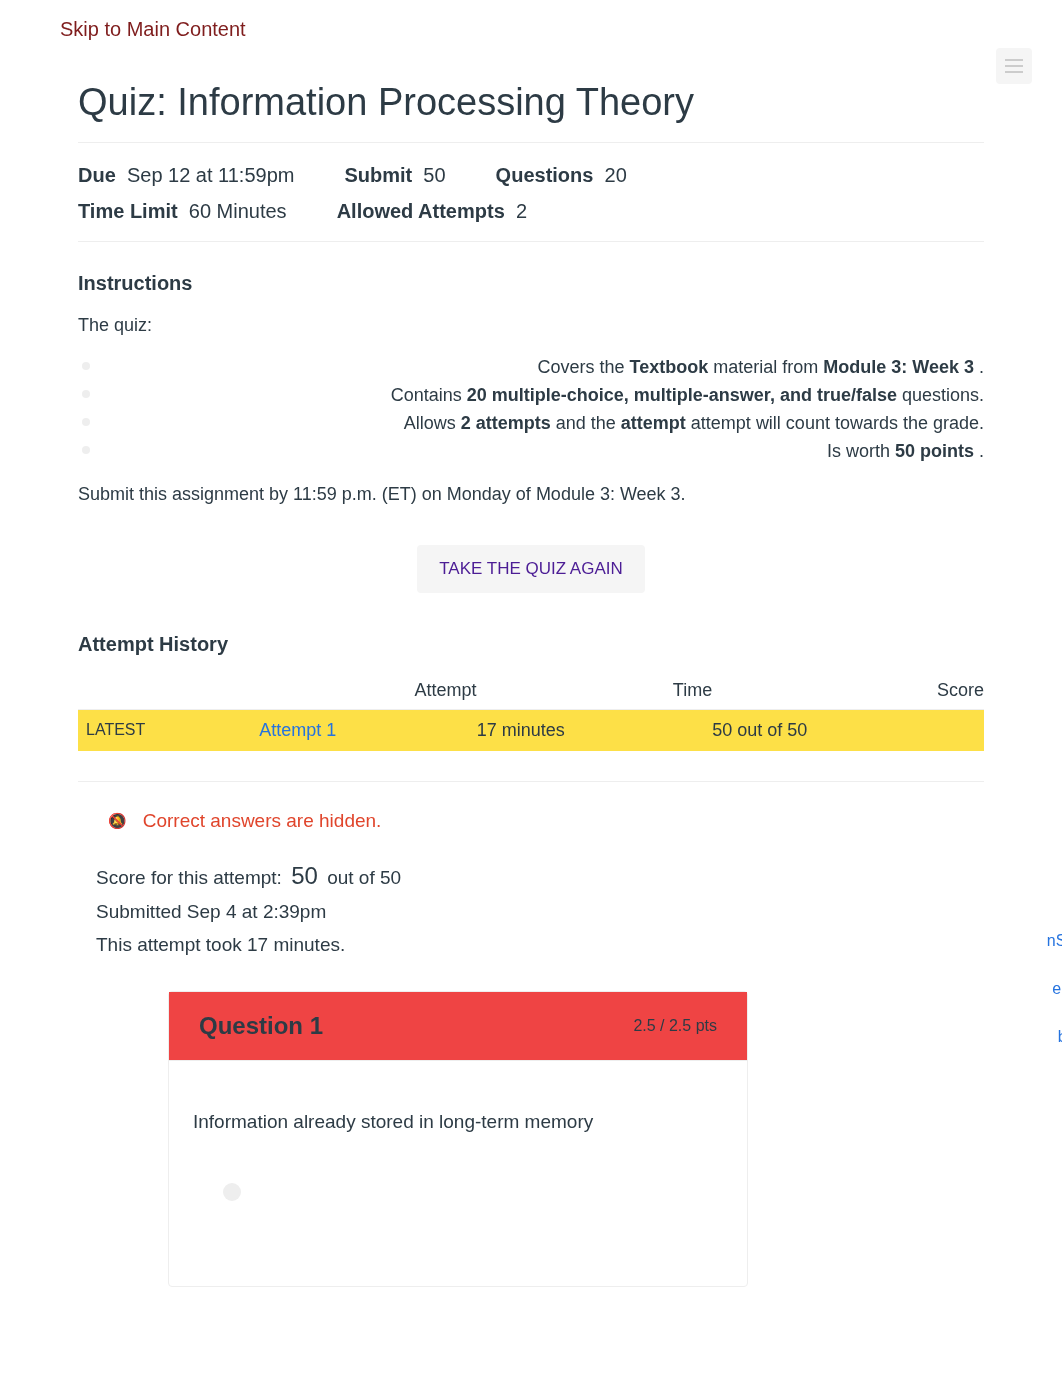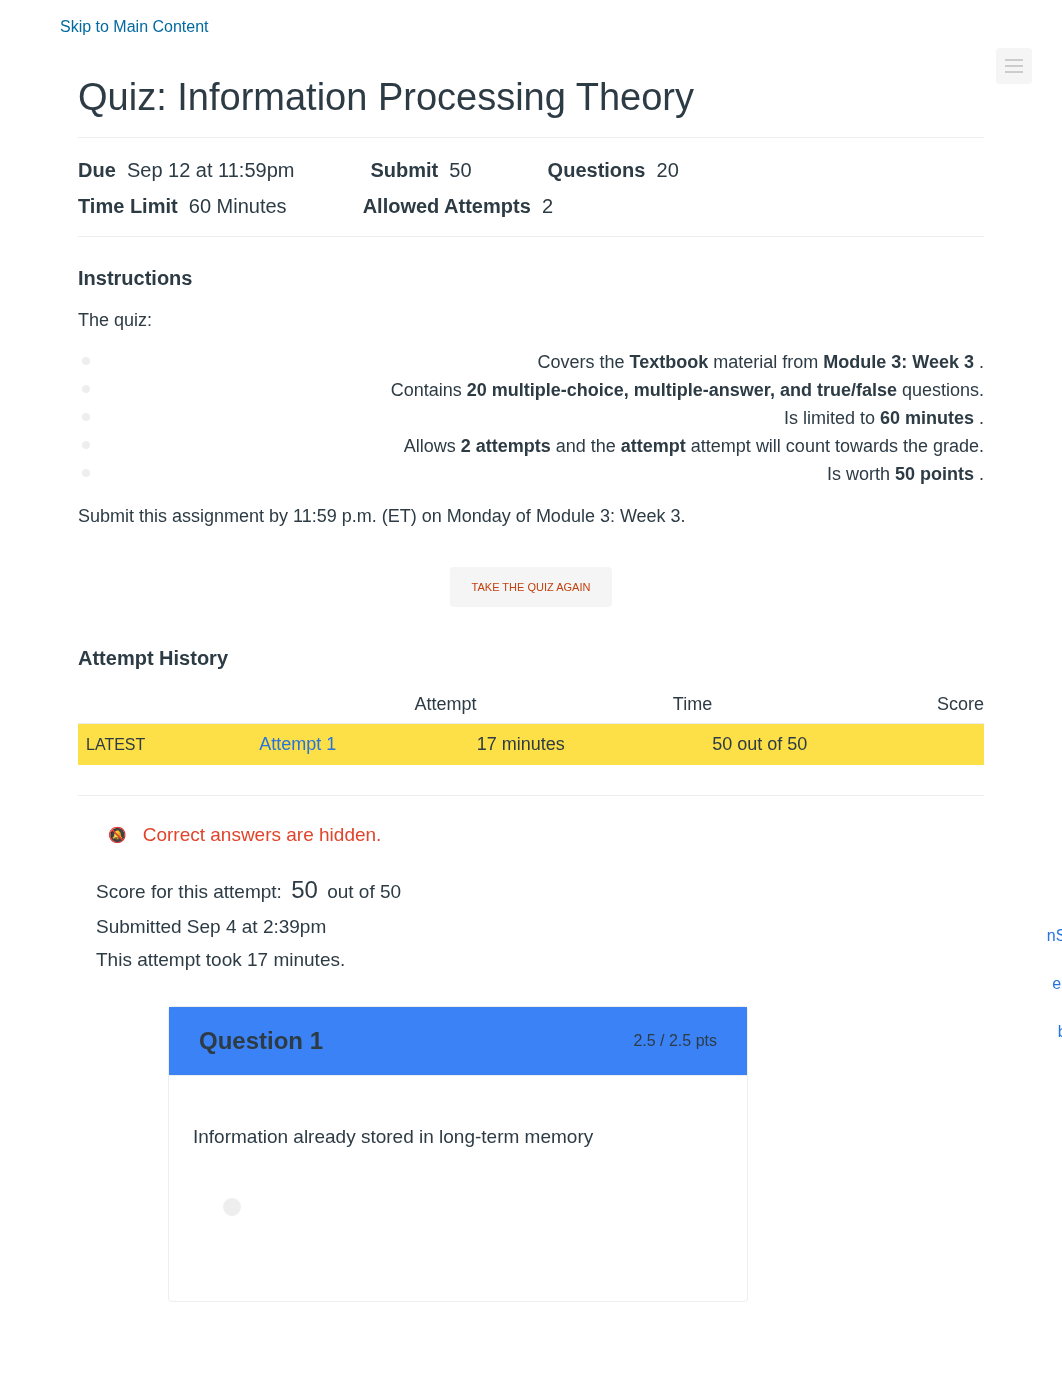--- a/index.html
+++ b/index.html
@@ -4,22 +4,22 @@
   <style>
     * { box-sizing: border-box; margin: 0; padding: 0; }
     body {
       font-family: "Helvetica Neue", Helvetica, Arial, sans-serif;
       background: #fff;
       color: #2d3b45;
       width: 1062px;
       position: relative;
     }
     .skip-link {
-      color: #0369a1;
-      font-size: 16px;
+      color: #7f1d1d;
+      font-size: 20px;
       padding: 18px 0 0 60px;
       display: block;
     }
     .hamburger {
       position: absolute;
       top: 48px;
       right: 30px;
       width: 36px;
       height: 36px;
       background: #f5f5f5;
@@ -48,21 +48,21 @@
     hr.divider {
       border: none;
       border-top: 1px solid #eee;
       margin: 0 0 14px 0;
     }
     .quiz-meta {
       font-size: 20px;
       line-height: 1.8;
       margin-bottom: 12px;
     }
-    .quiz-meta .row { display: flex; gap: 76px; }
+    .quiz-meta .row { display: flex; gap: 50px; }
     .quiz-meta .item .label { font-weight: 700; }
     .instructions-heading {
       font-size: 20px;
       margin: 30px 0 20px 0;
     }
     .instructions-body { font-size: 18px; }
     .instructions-body p { margin-bottom: 18px; }
     .instructions-body ul { list-style: none; padding-left: 10px; margin-bottom: 18px; text-align: right; }
     .instructions-body li {
       position: relative;
@@ -78,22 +78,22 @@
       height: 8px;
       background: #eee;
       border-radius: 50%;
     }
     .instructions-body li strong { font-weight: 700; }
     .take-again-wrap { text-align: center; margin: 40px 0; }
     .take-again {
       display: inline-block;
       padding: 14px 22px;
       background: #f5f5f5;
-      color: #c2410c;
-      font-size: 11px;
+      color: #4c1d95;
+      font-size: 17px;
       border-radius: 4px;
       border: none;
     }
     .attempt-heading { font-size: 20px; margin-bottom: 16px; }
     table.history {
       width: 100%;
       border-collapse: collapse;
       font-size: 18px;
       margin-bottom: 30px;
     }
@@ -135,21 +135,21 @@
       width: 580px;
       border: 1px solid #eee;
       border-radius: 4px;
     }
     .question-header {
       display: flex;
       justify-content: space-between;
       align-items: center;
       padding: 20px 30px;
       border-bottom: 1px solid #eee;
-      background: #3b82f6;
+      background: #ef4444;
     }
     .question-header h3 { font-size: 24px; font-weight: 700; }
     .question-header .pts { font-size: 16px; }
     .question-body {
       padding: 50px 24px 80px 24px;
       font-size: 19px;
     }
     .question-body .answer-indent {
       margin-top: 50px;
       padding-left: 30px;
@@ -202,21 +202,20 @@
 
   <hr class="divider">
 
   <h2 class="instructions-heading">Instructions</h2>
 
   <div class="instructions-body">
     <p>The quiz:</p>
     <ul>
       <li><span>Covers the </span><strong>Textbook</strong><span> material from </span><strong>Module 3: Week 3</strong><span> .</span></li>
       <li><span>Contains </span><strong>20 multiple-choice, multiple-answer, and true/false</strong><span> </span><strong></strong><span>questions.</span></li>
-      <li><span>Is limited to </span><strong>60 minutes</strong><span></span><strong></strong><span> .</span></li>
       <li><span>Allows </span><strong>2 attempts</strong><span> and the </span><strong>attempt</strong><span> attempt will count towards the grade.</span></li>
       <li><span>Is worth </span><strong>50 points</strong><span></span><strong></strong><span> .</span></li>
     </ul>
     <p>Submit this assignment by 11:59 p.m. (ET) on Monday of Module 3: Week 3.</p>
   </div>
 
   <div class="take-again-wrap">
     <button class="take-again">TAKE THE QUIZ AGAIN</button>
   </div>
 

